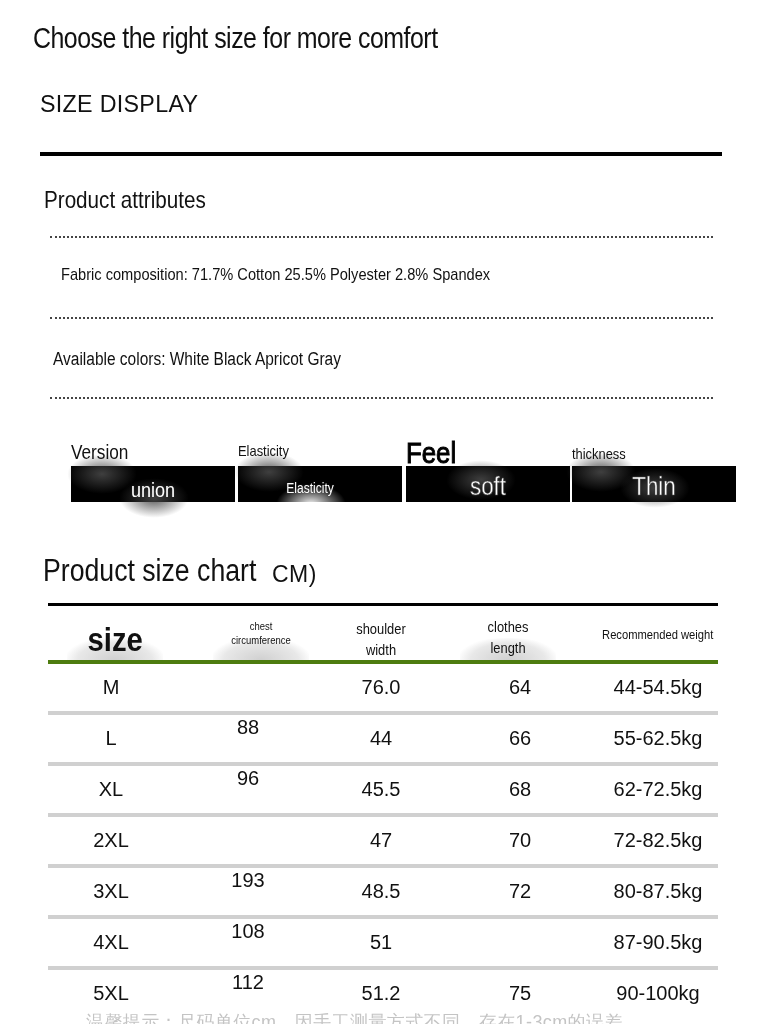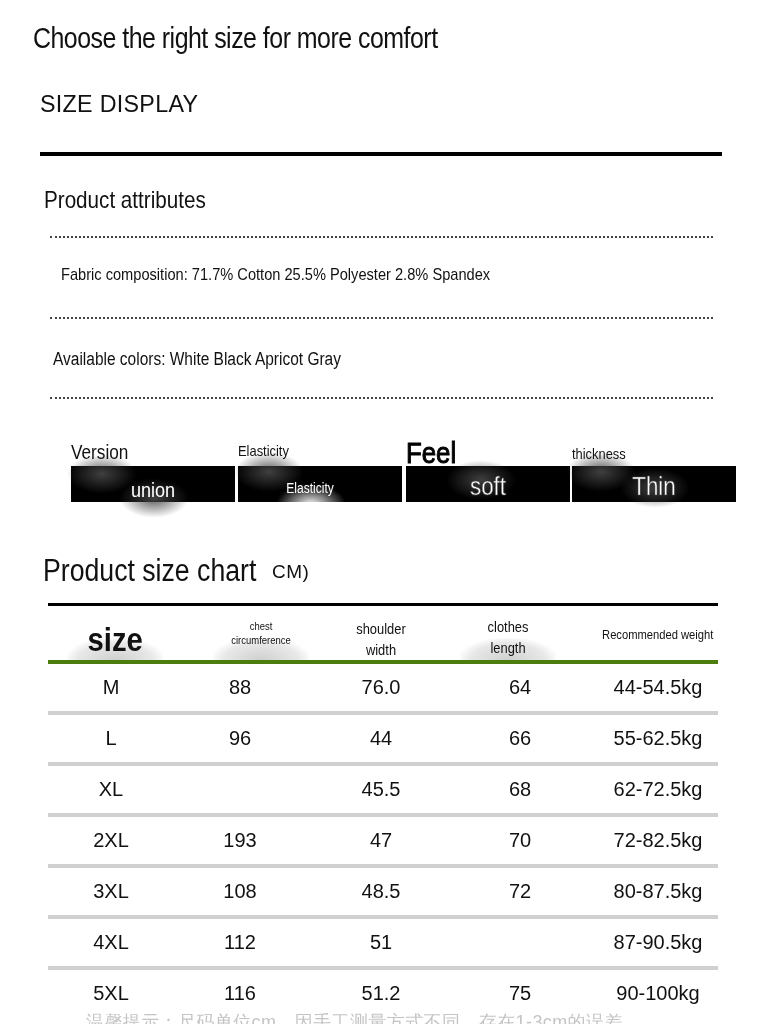--- a/index.html
+++ b/index.html
@@ -49,21 +49,21 @@
   }
   .glow {
     position: absolute; width: 70px; height: 40px; border-radius: 50%;
     background: radial-gradient(ellipse at center, rgba(70,70,70,0.9) 0%, rgba(0,0,0,0) 70%);
   }
 
   #chart-title {
     left: 43px; top: 553px; font-size: 31px; white-space: nowrap;
     transform: scaleX(0.86); transform-origin: left top;
   }
-  #chart-unit { left: 272px; top: 561px; font-size: 19px; letter-spacing: 0.5px; }
+  #chart-unit { left: 272px; top: 561px; font-size: 23px; letter-spacing: 0.5px; }
   #chart-rule { left: 48px; top: 603px; width: 670px; height: 3px; background: #000; }
 
   
   #size-table { position: absolute; left: 48px; top: 606px; width: 670px; }
   .hdr-row { position: relative; height: 54px; border-bottom: 4px solid #4d7c0f; }
   .hdr-cell { position: absolute; top: 0; height: 54px; text-align: center; }
   .hump {
     position: absolute; bottom: 0; left: 50%; transform: translateX(-50%);
     width: 64px; height: 22px; border-radius: 50% 50% 0 0;
     background: radial-gradient(ellipse at 50% 100%, #d0d0d0 0%, #e8e8e8 55%, rgba(255,255,255,0) 75%);
@@ -72,21 +72,21 @@
     position: relative; line-height: 1.25; white-space: nowrap;
     transform: scaleX(0.86); display: inline-block;
   }
   .row { position: relative; height: 47px; border-bottom: 4px solid #d0d0d0; }
   .row:last-child { border-bottom: none; }
   .cell {
     position: absolute; top: 0; height: 47px; line-height: 47px; text-align: center;
     font-size: 20px; color: #111; white-space: nowrap;
   }
   .c0 { left: 30px; width: 66px; }
-  .c1 { left: 152px; width: 80px; }
+  .c1 { left: 160px; width: 80px; margin-top: 40px; }
   .c2 { left: 293px; width: 80px; }
   .c3 { left: 432px; width: 80px; text-align: center; }
   .c4 { left: 545px; width: 130px; }
 
   #footer-note {
     left: 86px; top: 1010px; font-size: 18px; color: #c4c4c4; white-space: nowrap;
     letter-spacing: 0.4px;
   }
 </style>
 </head>

